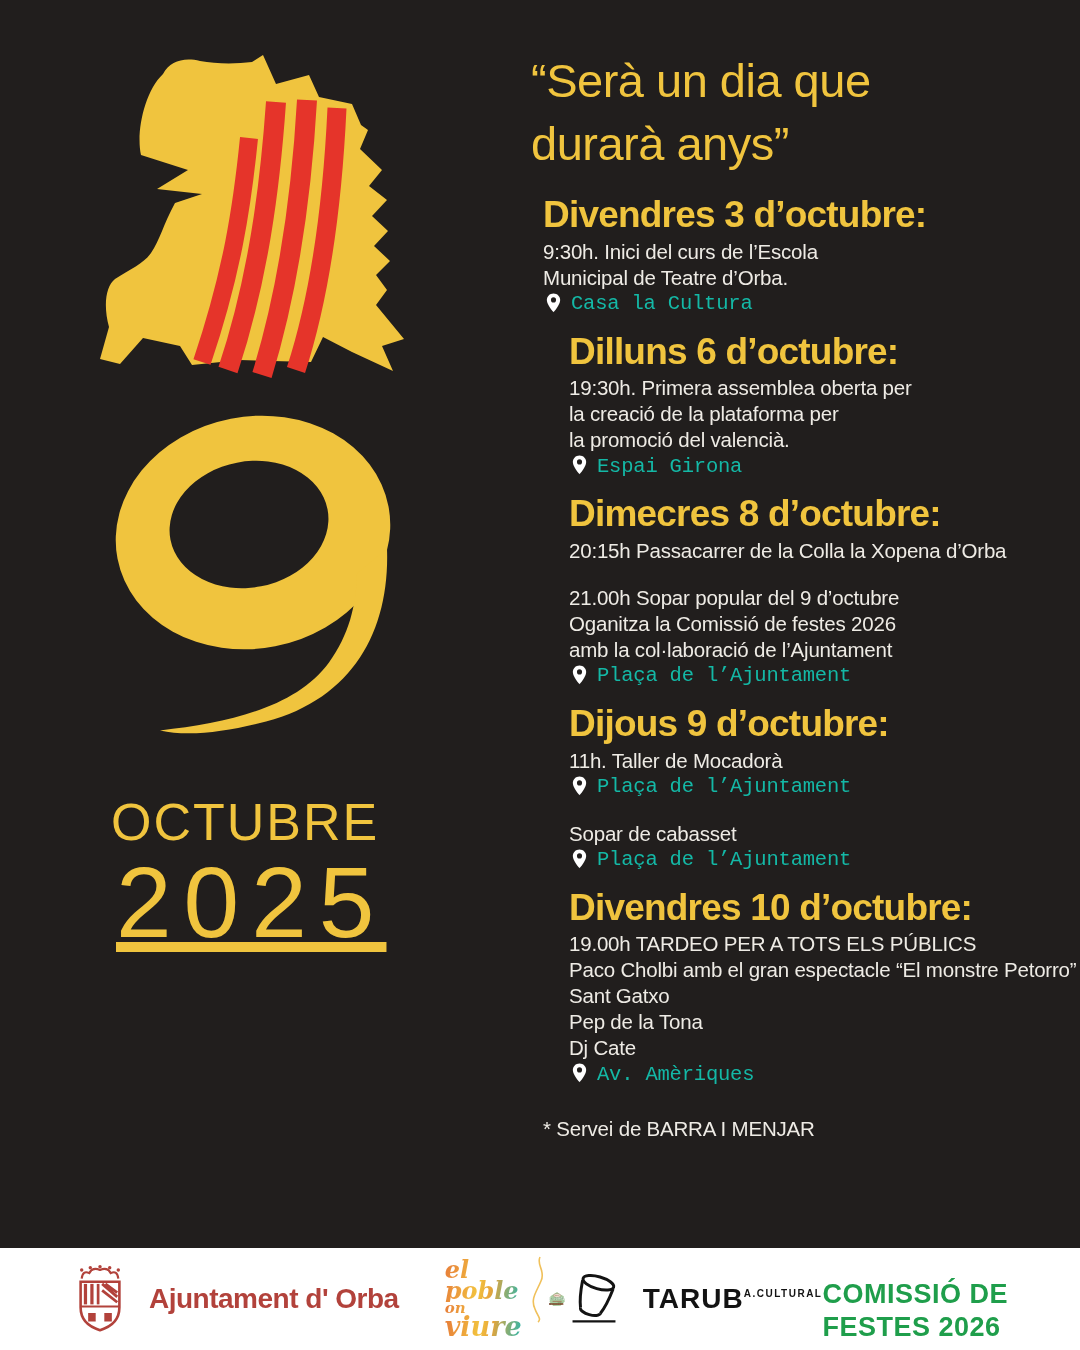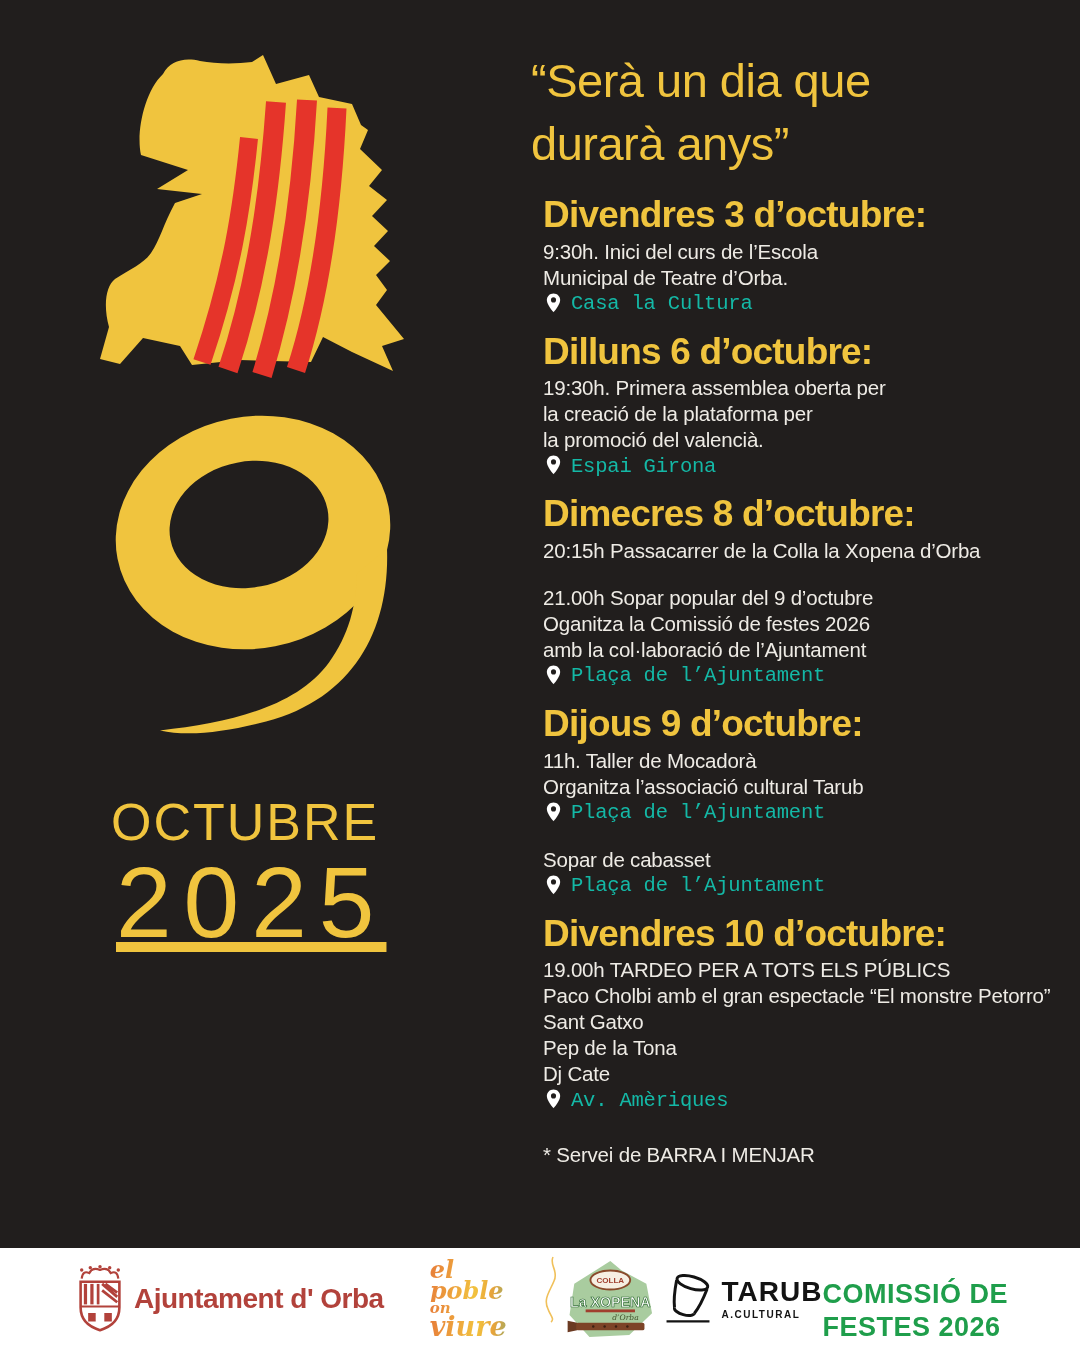--- a/index.html
+++ b/index.html
@@ -20,21 +20,21 @@
     position:absolute; left:116px; top:852px;
     color:#f0c43e; font-size:100px; font-weight:400; letter-spacing:12px; line-height:1;text-decoration:underline;
   }
   
   .right-col{position:absolute; left:543px; top:50px; width:525px;}
   .quote{
     color:#f0c43e; font-size:47px; line-height:1.33; font-weight:400;
     margin:0 0 0 -12px; letter-spacing:-0.5px; white-space:nowrap;
   }
   #events{margin-top:18px;}
-  .event + .event{margin-top:13px;}
+  .event + .event{margin-top:13px;margin-left:26px;}
   .event-title{
     margin:0; color:#f0c43e; font-size:37px; font-weight:700;
     letter-spacing:-0.8px; line-height:1.18; white-space:nowrap;
   }
   .event-body{margin-top:2px;}
   .para + .para{margin-top:21px;}
   .line{
     color:#eeebe5; font-size:20.5px; line-height:26px;
     letter-spacing:-0.2px; white-space:nowrap;
   }
@@ -43,36 +43,36 @@
   .loc-text{color:#14b8a6; font-size:20.5px; letter-spacing:-0.2px; white-space:nowrap;font-family:Liberation Mono, monospace;}
   .footnote{
     margin-top:30px; color:#eeebe5; font-size:20.5px; letter-spacing:-0.2px; white-space:nowrap;
   }
   
   .footer{
     position:absolute; left:0; bottom:0; width:1080px; height:102px; background:#ffffff;
     display:flex; align-items:center; justify-content:space-between;
     padding:0 72px; box-sizing:border-box;
   }
-  .logo{display:flex; align-items:center; gap:6px;}
+  .logo{display:flex; align-items:center; gap:21px;}
   .aj-label{color:#b2423b; font-size:28px; font-weight:700; letter-spacing:-0.5px; white-space:nowrap;}
   .poble{
     position:relative; text-align:left;
     font-family:"DejaVu Serif", serif; font-style:italic; font-weight:700;
     line-height:0.9; padding-right:26px;margin-left:46px;
   }
   .poble .g{
     background:linear-gradient(100deg,#e8833a 5%,#f2c23e 45%,#e8a43a 60%,#3fb4a0 95%);
     -webkit-background-clip:text; background-clip:text; color:transparent; display:block;
   }
   .poble .l1{font-size:24px;}
   .poble .l2{font-size:15px;}
   .poble .l3{font-size:27px;}
   .poble svg{position:absolute; right:0; top:-4px;}
-  .tarub-text{display:flex; flex-direction:column; line-height:1;}
+  .tarub-text{display:flex; line-height:1;}
   .tarub-name{color:#131313; font-size:28px; font-weight:800; letter-spacing:1px;}
   .tarub-sub{color:#131313; font-size:10px; font-weight:600; letter-spacing:1.5px; margin-top:4px;}
   .comissio{
     color:#1f9e4b; font-size:27px; font-weight:800; line-height:1.2;
     letter-spacing:0.5px; white-space:nowrap;margin-top:23px;
   }
 </style>
 </head>
 <body>
 
@@ -149,21 +149,20 @@
                 <span class="loc-text">Plaça de l’Ajuntament</span>
               </div>
             </div>
           </div>
   </section>
         <section class="event">
     <h2 class="event-title">Dijous 9 d’octubre:</h2>
     <div class="event-body">
             <div class="para">
               <div class="line">11h. Taller de Mocadorà</div>
-              <div class="line">Organitza l’associació cultural Tarub</div>
               <div class="loc">
                 <svg width="17" height="22" viewBox="0 0 24 30">
     <path fill="#ffffff" d="M12,1.5 C6.6,1.5 2.6,5.6 2.6,10.8 c0,7 9.4,17.2 9.4,17.2 s9.4,-10.2 9.4,-17.2 C21.4,5.6 17.4,1.5 12,1.5 z"></path>
     <circle cx="12" cy="10.6" r="3.6" fill="#211e1d"></circle>
   </svg>
                 <span class="loc-text">Plaça de l’Ajuntament</span>
               </div>
             </div>
             <div class="para">
               <div class="line">Sopar de cabasset</div>

